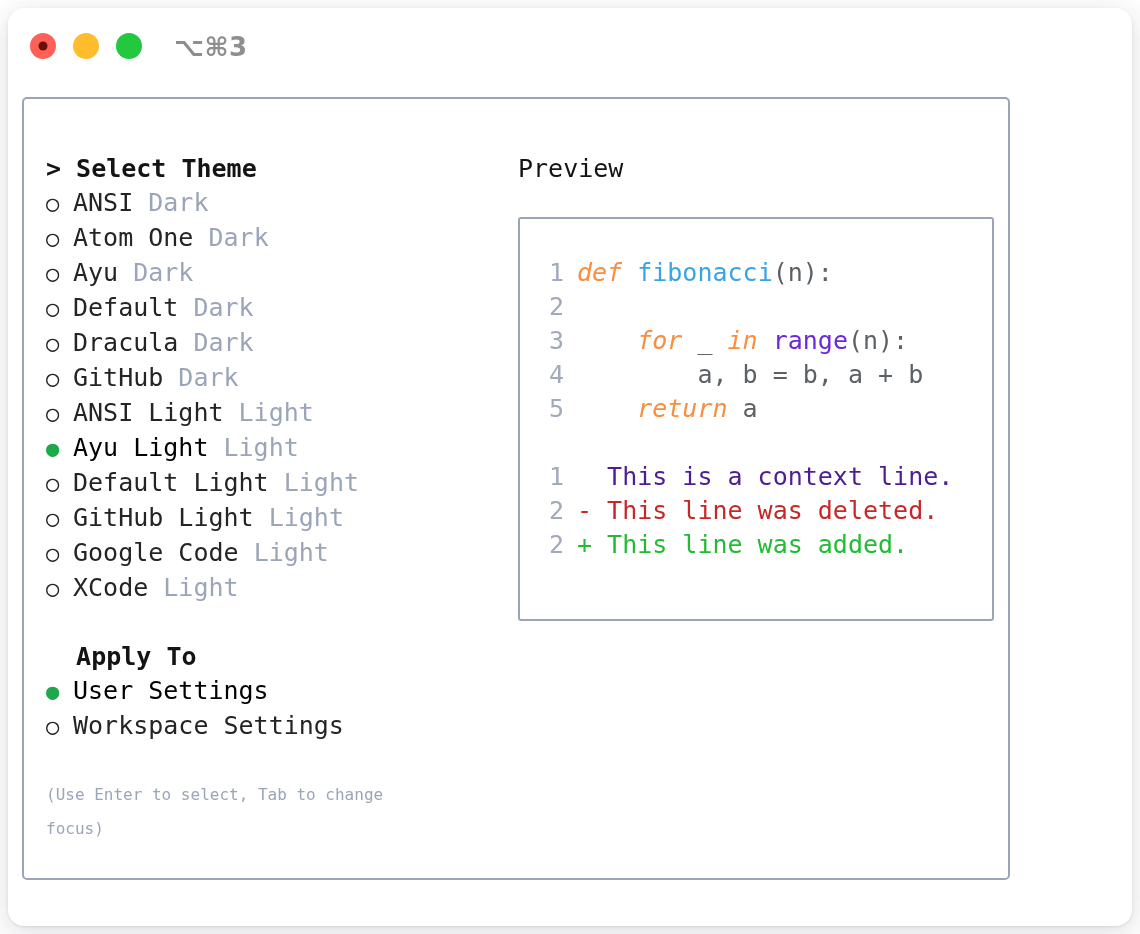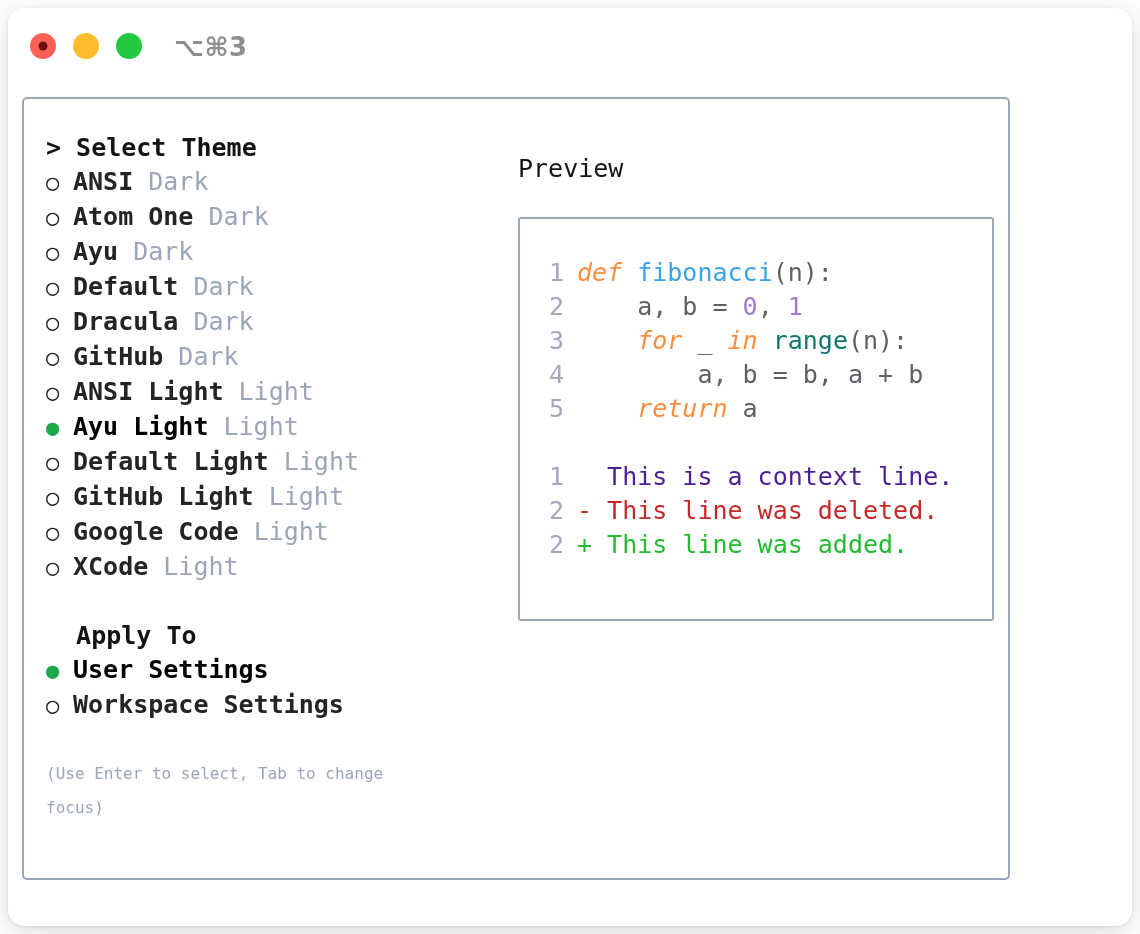--- a/index.html
+++ b/index.html
@@ -88,21 +88,21 @@
   #panel-body {
     position: absolute;
     left: 0; top: 0;
     width: 100%; height: 100%;
     display: flex;
   }
 
   
   #left-col {
     width: 470px;
-    padding: 32px 0 0 22px;
+    padding: 53px 0 0 22px;
     box-sizing: border-box;
   }
 
   .section-title {
     font-size: 25px;
     font-weight: 700;
     color: #141414;
     line-height: 34px;
     white-space: pre;
     margin-bottom: 0px;
@@ -123,21 +123,21 @@
     flex: 0 0 27px;
     color: #242424;
     font-size: 22px;
   }
   .bullet.sel {
     color: #1da84c;
     font-size: 22px;
   }
   .opt-label {
     color: #242424;
-    font-weight: 700;
+    font-weight: 400;
   }
   .opt-row.selected .opt-label {
     color: #000000;
   }
   .opt-tag {
     color: #9aa5b8;
     font-weight: 500;
   }
 
   .spacer-block { height: 34px; }
@@ -187,21 +187,21 @@
     text-align: right;
     color: #a0aabc;
     margin-right: 13px;
   }
   .code-text { white-space: pre; }
 
   
   .tk-kw   { color: #fa8d3e; font-style: italic; }  
   .tk-fn   { color: #3aa3e8; }  
   .tk-num  { color: #a37acc; }  
-  .tk-bi   { color: #0f766e; }  
+  .tk-bi   { color: #6d28d9; }  
   .tk-pl   { color: #5c6166; }  
   .tk-punc { color: #5c6166; }  
 
   .blank-line { height: 34px; }
 
   .diff-ctx { color: #4c1d95; }
   .diff-del { color: #c62828; }
   .diff-add { color: #22bb33; }
 </style>
 </head>
@@ -253,21 +253,21 @@
 
         <div id="hint-text">(Use Enter to select, Tab to change focus)</div>
       </div>
 
       <div id="right-col">
         <div id="preview-title">Preview</div>
 
         <div id="preview-box">
           <div id="code-block">
               <div class="code-line"><span class="lineno">1</span><span class="code-text"><span class="tk-kw">def</span><span class="tk-pl"> </span><span class="tk-fn">fibonacci</span><span class="tk-punc">(n):</span></span></div>
-              <div class="code-line"><span class="lineno">2</span><span class="code-text"><span class="tk-pl">    a, b = </span><span class="tk-num">0</span><span class="tk-pl">, </span><span class="tk-num">1</span></span></div>
+              <div class="code-line"><span class="lineno">2</span></div>
               <div class="code-line"><span class="lineno">3</span><span class="code-text"><span class="tk-pl">    </span><span class="tk-kw">for</span><span class="tk-pl"> _ </span><span class="tk-kw">in</span><span class="tk-pl"> </span><span class="tk-bi">range</span><span class="tk-punc">(n):</span></span></div>
               <div class="code-line"><span class="lineno">4</span><span class="code-text"><span class="tk-pl">        a, b = b, a + b</span></span></div>
               <div class="code-line"><span class="lineno">5</span><span class="code-text"><span class="tk-pl">    </span><span class="tk-kw">return</span><span class="tk-pl"> a</span></span></div>
             </div>
           <div class="blank-line"></div>
           <div id="diff-block">
               <div class="code-line"><span class="lineno">1</span><span class="code-text diff-ctx">  This is a context line.</span></div>
               <div class="code-line"><span class="lineno">2</span><span class="code-text diff-del">- This line was deleted.</span></div>
               <div class="code-line"><span class="lineno">2</span><span class="code-text diff-add">+ This line was added.</span></div>
             </div>

